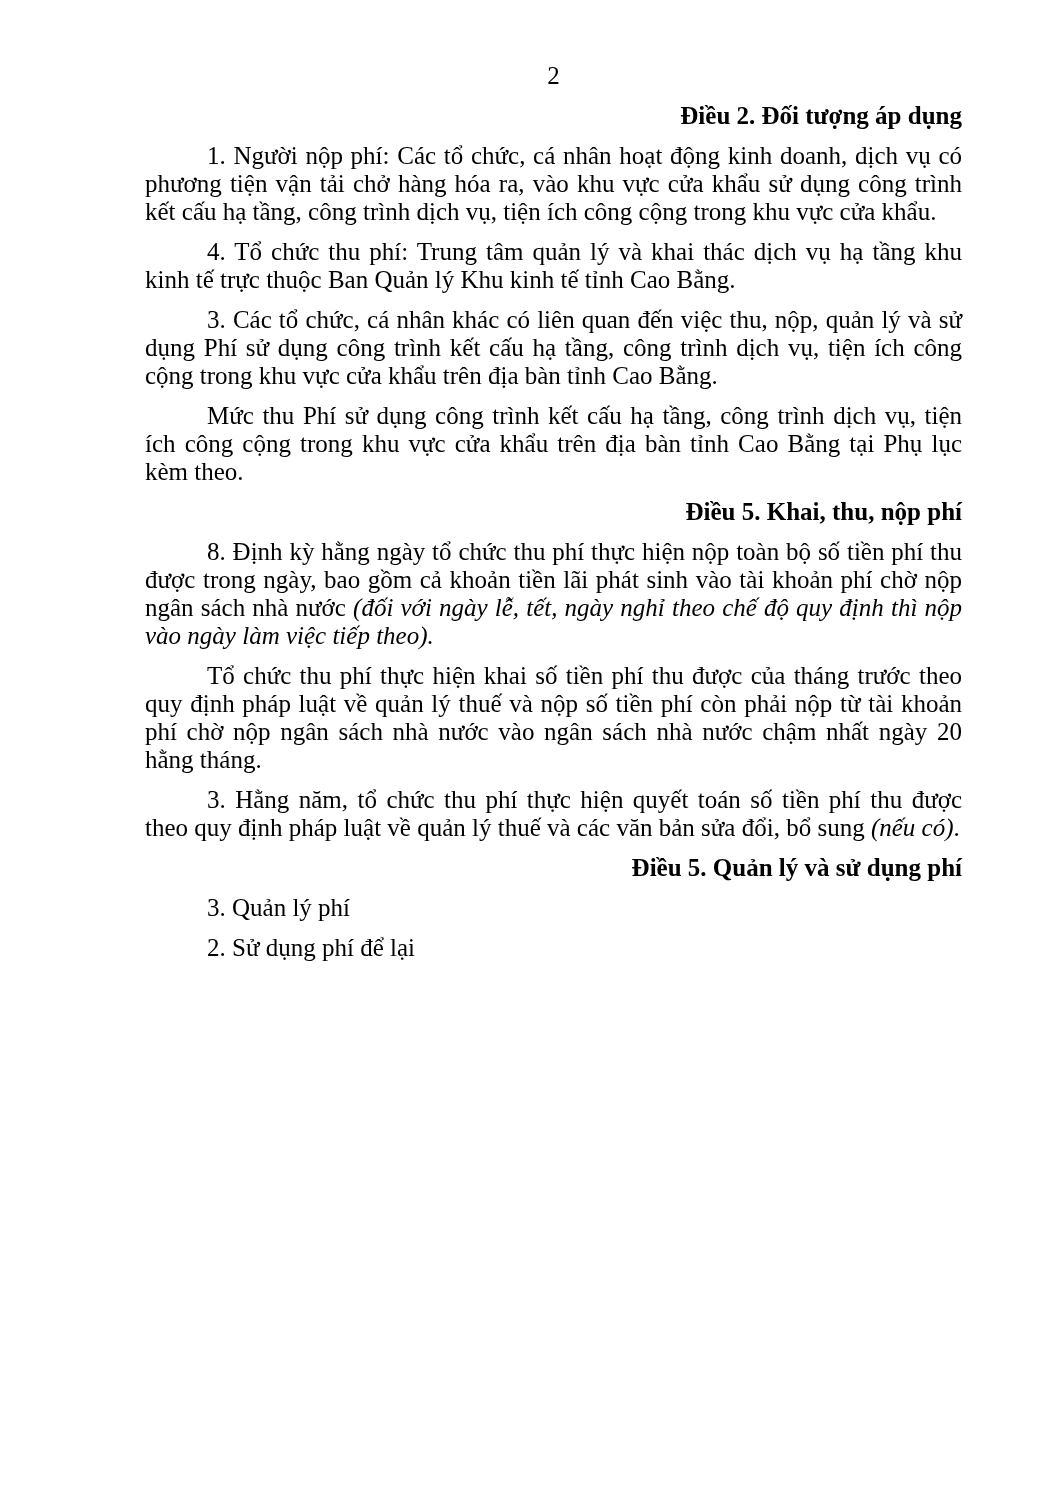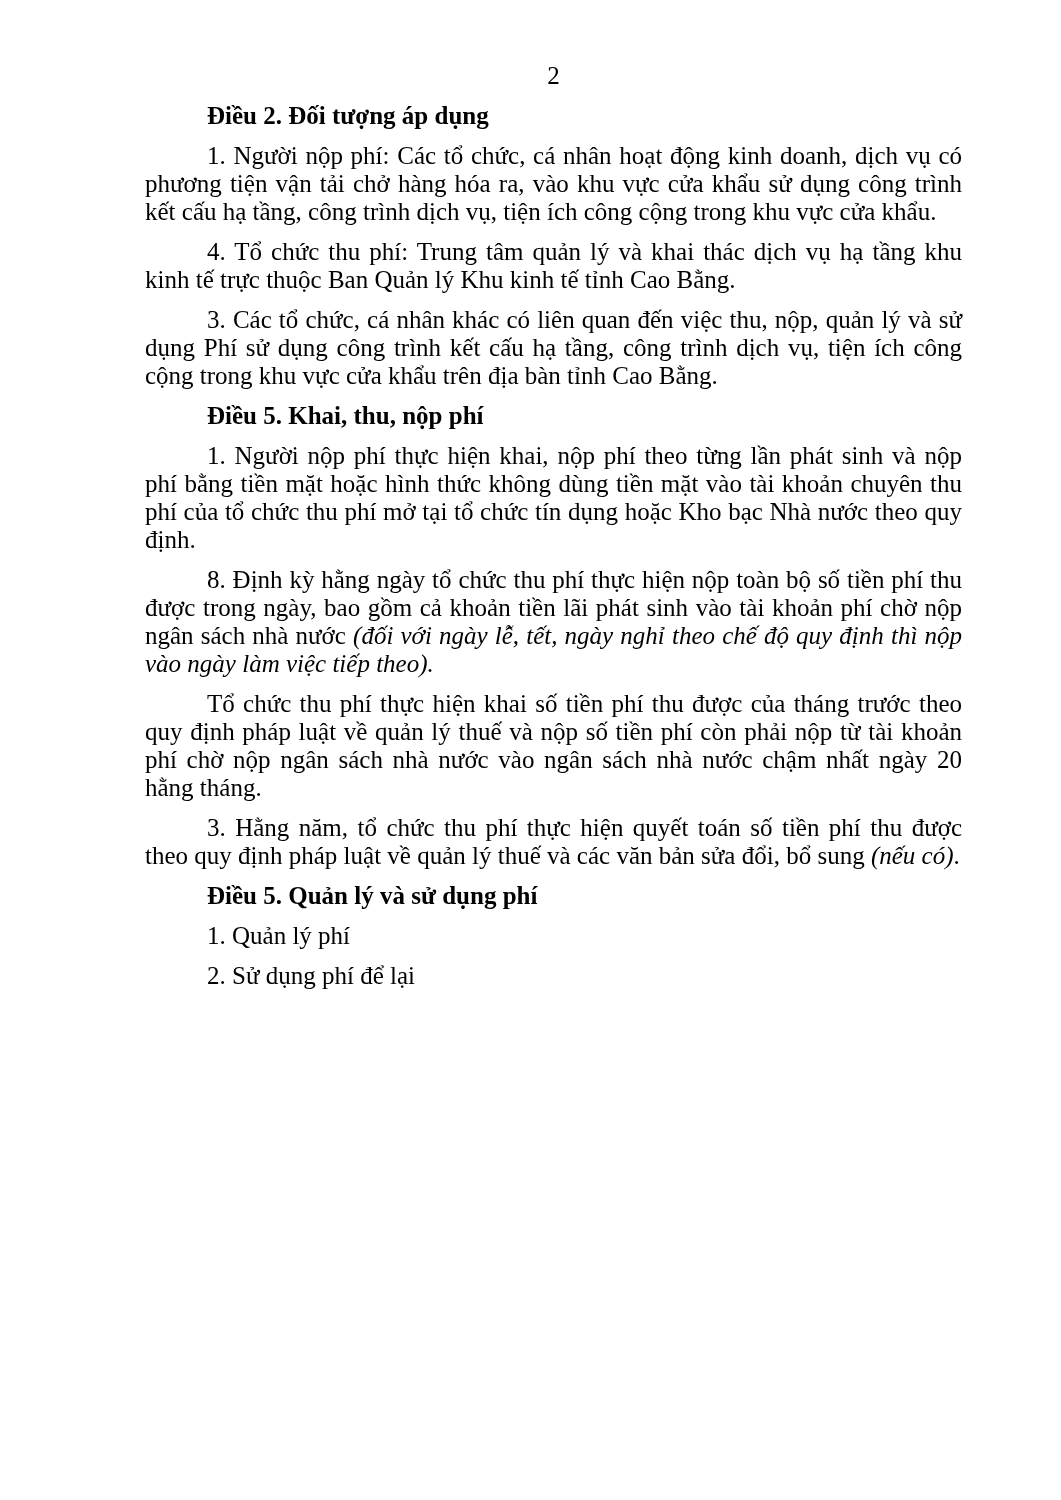--- a/index.html
+++ b/index.html
@@ -24,38 +24,38 @@
     text-align: center;
     margin: 0 0 12px 0;
   }
   .doc-block {
     margin: 0 0 12px 0;
     text-align: justify;
     text-indent: 62px;
   }
   .doc-block.heading {
     font-weight: bold;
-    text-align: left;
+    text-align: right;
   }
   .seg-italic {
     font-style: italic;
   }
 </style>
 </head>
 <body>
 
 <div class="page">
   <div class="page-number">2</div>
   <div>
       <p class="doc-block heading"><span class="seg">Điều 2. Đối tượng áp dụng</span></p>
       <p class="doc-block paragraph"><span class="seg">1. Người nộp phí: Các tổ chức, cá nhân hoạt động kinh doanh, dịch vụ có phương tiện vận tải chở hàng hóa ra, vào khu vực cửa khẩu sử dụng công trình kết cấu hạ tầng, công trình dịch vụ, tiện ích công cộng trong khu vực cửa khẩu.</span></p>
       <p class="doc-block paragraph"><span class="seg">4. Tổ chức thu phí: Trung tâm quản lý và khai thác dịch vụ hạ tầng khu kinh tế trực thuộc Ban Quản lý Khu kinh tế tỉnh Cao Bằng.</span></p>
       <p class="doc-block paragraph"><span class="seg">3. Các tổ chức, cá nhân khác có liên quan đến việc thu, nộp, quản lý và sử dụng Phí sử dụng công trình kết cấu hạ tầng, công trình dịch vụ, tiện ích công cộng trong khu vực cửa khẩu trên địa bàn tỉnh Cao Bằng.</span></p>
+      <p class="doc-block paragraph"><span class="seg">Mức thu Phí sử dụng công trình kết cấu hạ tầng, công trình dịch vụ, tiện ích công cộng trong khu vực cửa khẩu trên địa bàn tỉnh Cao Bằng tại Phụ lục kèm theo.</span></p>
       <p class="doc-block heading"><span class="seg">Điều 5. Khai, thu, nộp phí</span></p>
-      <p class="doc-block paragraph"><span class="seg">1. Người nộp phí thực hiện khai, nộp phí theo từng lần phát sinh và nộp phí bằng tiền mặt hoặc hình thức không dùng tiền mặt vào tài khoản chuyên thu phí của tổ chức thu phí mở tại tổ chức tín dụng hoặc Kho bạc Nhà nước theo quy định.</span></p>
       <p class="doc-block paragraph"><span class="seg">8. Định kỳ hằng ngày tổ chức thu phí thực hiện nộp toàn bộ số tiền phí thu được trong ngày, bao gồm cả khoản tiền lãi phát sinh vào tài khoản phí chờ nộp ngân sách nhà nước </span><span class="seg-italic">(đối với ngày lễ, tết, ngày nghỉ theo chế độ quy định thì nộp vào ngày làm việc tiếp theo).</span></p>
       <p class="doc-block paragraph"><span class="seg">Tổ chức thu phí thực hiện khai số tiền phí thu được của tháng trước theo quy định pháp luật về quản lý thuế và nộp số tiền phí còn phải nộp từ tài khoản phí chờ nộp ngân sách nhà nước vào ngân sách nhà nước chậm nhất ngày 20 hằng tháng.</span></p>
       <p class="doc-block paragraph"><span class="seg">3. Hằng năm, tổ chức thu phí thực hiện quyết toán số tiền phí thu được theo quy định pháp luật về quản lý thuế và các văn bản sửa đổi, bổ sung </span><span class="seg-italic">(nếu có)</span><span class="seg">.</span></p>
       <p class="doc-block heading"><span class="seg">Điều 5. Quản lý và sử dụng phí</span></p>
-      <p class="doc-block paragraph"><span class="seg">1. Quản lý phí</span></p>
+      <p class="doc-block paragraph"><span class="seg">3. Quản lý phí</span></p>
       <p class="doc-block paragraph"><span class="seg">2. Sử dụng phí để lại</span></p>
     </div>
 </div>
 
 </body></html>

